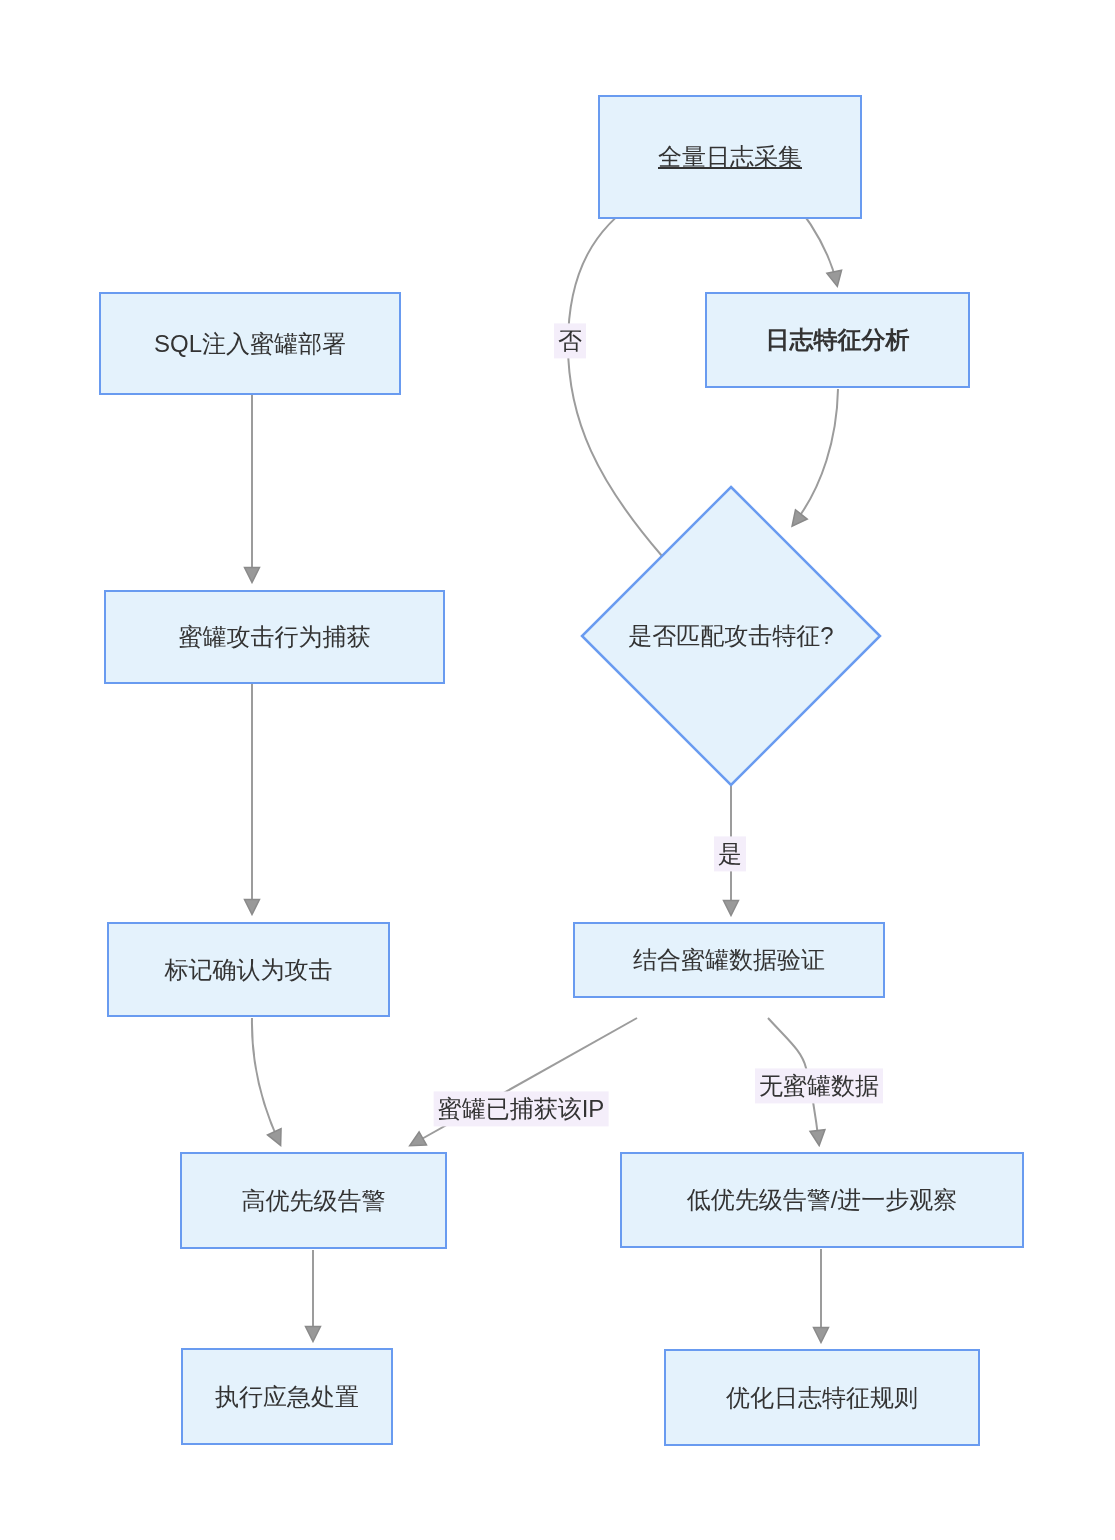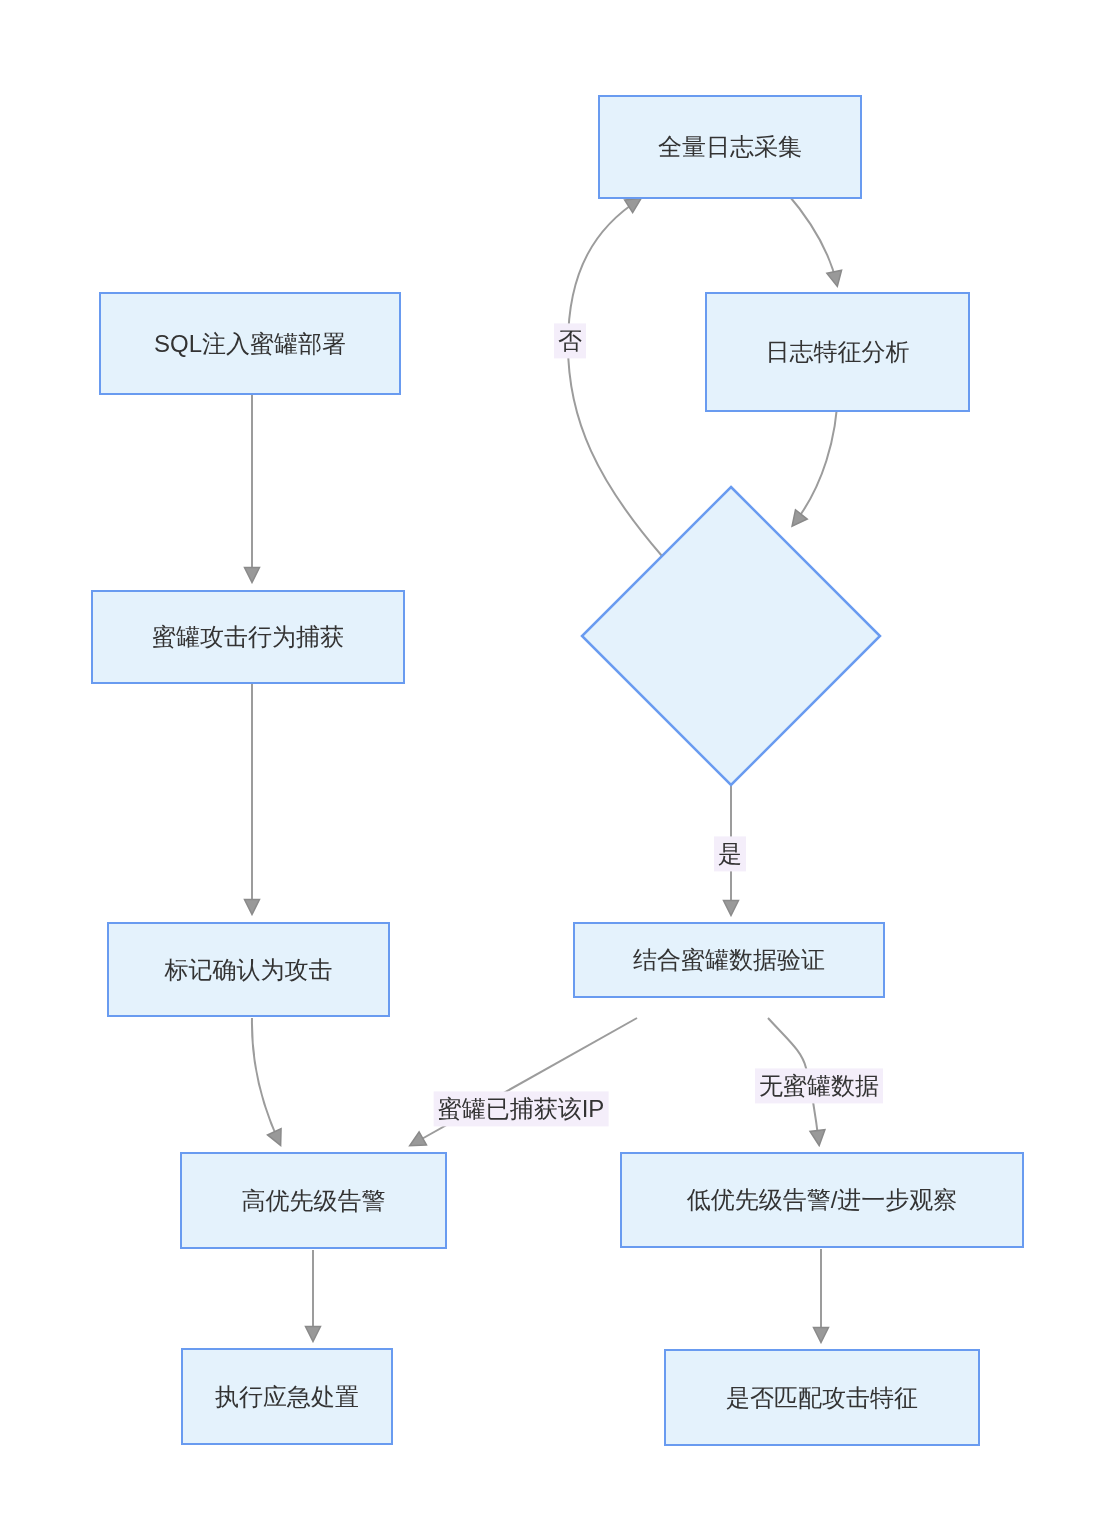--- a/index.html
+++ b/index.html
@@ -76,34 +76,37 @@
       <path d="M731,786 L731,914" marker-end="url(#arrow)"></path>
       <path d="M637,1018 L411,1145" marker-end="url(#arrow)"></path>
       <path d="M768,1018 C788,1040 802,1051 806,1068 C812,1092 816,1118 819,1144" marker-end="url(#arrow)"></path>
       <path d="M313,1250 L313,1340" marker-end="url(#arrow)"></path>
       <path d="M821,1249 L821,1341" marker-end="url(#arrow)"></path>
     </g>
 
     <polygon points="731,487 880,636 731,785 582,636" fill="#E4F2FC" stroke="#699BF0" stroke-width="2.5"></polygon>
   </svg>
 
-  <div class="node" style="left:598px; top:95px; width:264px; height:104px;">
+  <div class="node" style="left:598px; top:95px; width:264px; height:124px;text-decoration:underline;">
     <span>全量日志采集</span>
   </div>
 
   <div class="node" style="left:99px; top:292px; width:302px; height:103px;">
     <span>SQL注入蜜罐部署</span>
   </div>
 
-  <div class="node" style="left:705px; top:292px; width:265px; height:120px;">
+  <div class="node" style="left:705px; top:292px; width:265px; height:96px;font-weight:bold;">
     <span>日志特征分析</span>
   </div>
 
+  <div class="diamond-label" style="left:601px; top:616px; width:260px; height:40px;">
+    <span>是否匹配攻击特征?</span>
+  </div>
 
-  <div class="node" style="left:91px; top:590px; width:314px; height:94px;">
+  <div class="node" style="left:104px; top:590px; width:341px; height:94px;">
     <span>蜜罐攻击行为捕获</span>
   </div>
 
   <div class="node" style="left:107px; top:922px; width:283px; height:95px;">
     <span>标记确认为攻击</span>
   </div>
 
   <div class="node" style="left:573px; top:922px; width:312px; height:76px;">
     <span>结合蜜罐数据验证</span>
   </div>
@@ -114,21 +117,21 @@
 
   <div class="node" style="left:620px; top:1152px; width:404px; height:96px;">
     <span>低优先级告警/进一步观察</span>
   </div>
 
   <div class="node" style="left:181px; top:1348px; width:212px; height:97px;">
     <span>执行应急处置</span>
   </div>
 
   <div class="node" style="left:664px; top:1349px; width:316px; height:97px;">
-    <span>是否匹配攻击特征</span>
+    <span>优化日志特征规则</span>
   </div>
 
   <div class="edge-label" style="left:570px; top:341px;">否</div>
 
   <div class="edge-label" style="left:730px; top:854px;">是</div>
 
   <div class="edge-label" style="left:521px; top:1085px;margin-top:24px;">蜜罐已捕获该IP</div>
 
   <div class="edge-label" style="left:819px; top:1086px;">无蜜罐数据</div>
 

